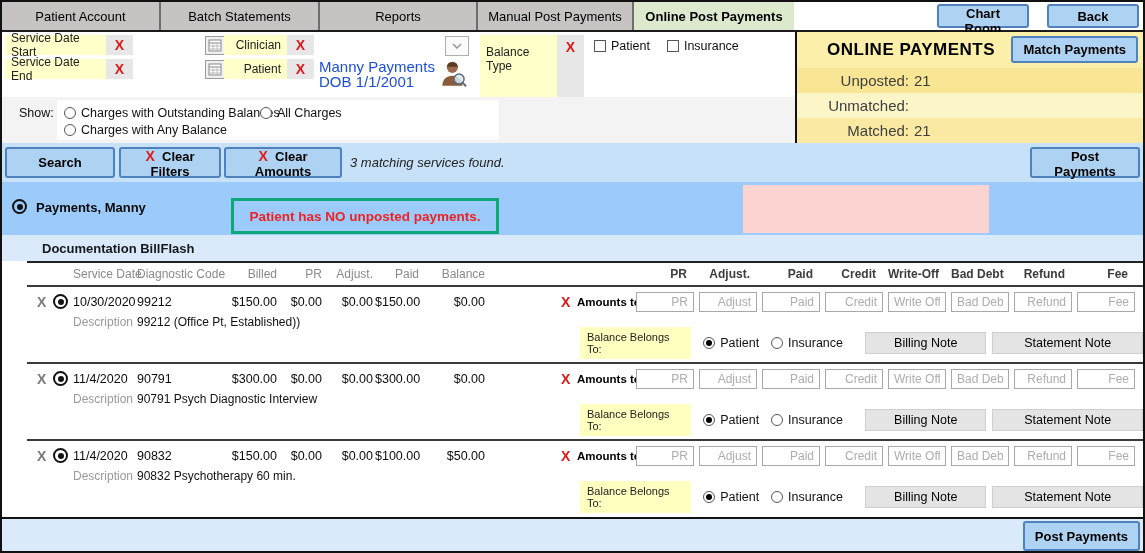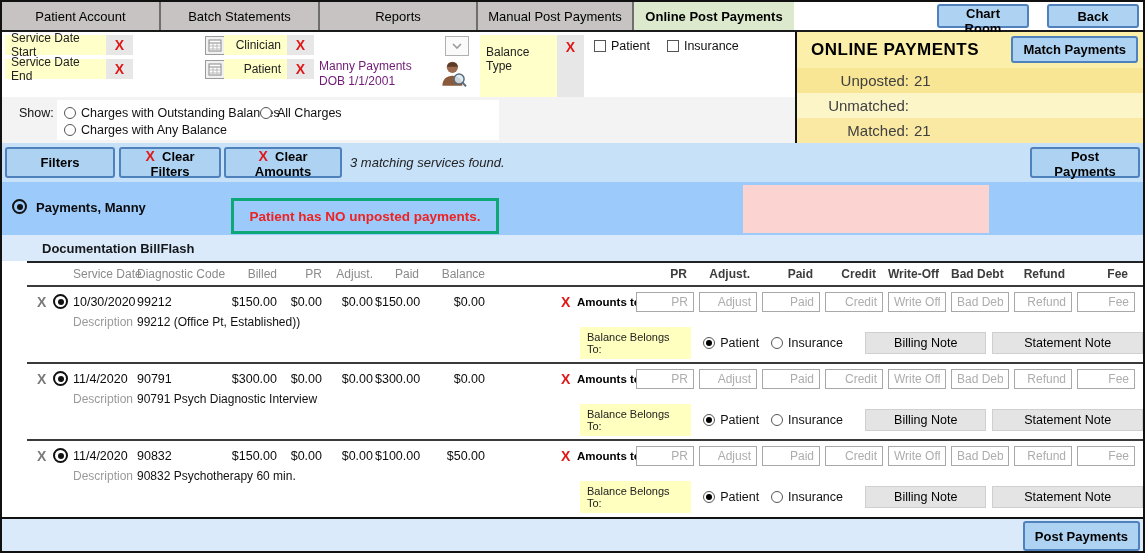--- a/index.html
+++ b/index.html
@@ -23,42 +23,42 @@
   
   .filters { position: absolute; top: 30px; left: 0; width: 793px; height: 111px; background: #fff; }
   .ylabel { position: absolute; background: #ffffc9; font-size: 12px; color: #222;
     display: flex; align-items: center; padding: 0 6px; }
   .ylabel.right { justify-content: flex-end; }
   .xstrip { position: absolute; background: #e7e7e7; display: flex; align-items: center; justify-content: center; }
   .redx { color: #e01818; font-weight: bold; font-size: 14px; line-height: 1; cursor: pointer; }
   .grayx { color: #7a7a7a; font-weight: bold; font-size: 14px; line-height: 1; cursor: pointer; }
   .cal-btn { position: absolute; width: 20px; height: 19px; background: #f1f1f1;
     border: 1px solid #9a9a9a; display: flex; align-items: center; justify-content: center; cursor: pointer; }
-  .patient-text { position: absolute; font-size: 12px; color: #701a75; line-height: 15px; }
+  .patient-text { position: absolute; font-size: 15px; color: #1d4ed8; line-height: 15px; }
   .dd-box { position: absolute; width: 24px; height: 20px; border: 1px solid #b0b0b0;
     background: #fafafa; display: flex; align-items: center; justify-content: center; cursor: pointer; }
   .avatar { position: absolute; cursor: pointer; }
   .cbx { display: inline-block; width: 12px; height: 12px; border: 1px solid #555; background: #fff; vertical-align: -2px; cursor: pointer; }
   .cb-row { position: absolute; font-size: 12.5px; color: #111; display: flex; align-items: center; gap: 5px; }
 
   
   .showstrip { position: absolute; top: 65px; left: 0; width: 793px; height: 46px; background: #f4f3f3; }
   .show-white { position: absolute; left: 55px; top: 3px; width: 442px; height: 40px; background: #fff; }
   .radio { display: inline-block; width: 12px; height: 12px; border: 1px solid #555;
     border-radius: 50%; background: #fff; position: relative; cursor: pointer; flex: none; }
   .radio.checked::after { content: ''; position: absolute; left: 2px; top: 2px; width: 6px; height: 6px;
     background: #000; border-radius: 50%; }
   .radio-item { position: absolute; display: flex; align-items: center; gap: 5px; font-size: 12.5px; color: #111; white-space: nowrap; }
   .show-label { position: absolute; left: 17px; top: 9px; font-size: 12.5px; color: #111; }
 
   
   .online-panel { position: absolute; top: 30px; left: 793px; right: 0; height: 111px;
     border-left: 2px solid #111; }
   .op-header { position: relative; height: 36px; background: #fbefa9; display: flex; align-items: center; }
-  .op-title { font-size: 17px; font-weight: bold; color: #000; letter-spacing: 0.5px; padding-left: 14px; }
+  .op-title { font-size: 17px; font-weight: bold; color: #000; letter-spacing: 0.5px; padding-left: 30px; }
   .op-header .blue-btn { position: absolute; right: 5px; top: 4px; height: 27px; }
   .op-row { height: 25px; display: flex; align-items: center; font-size: 15px; color: #404040; }
   .op-row .op-lab { width: 112px; text-align: right; }
   .op-row .op-val { margin-left: 5px; }
   .op-r1 { background: #f8e694; }
   .op-r2 { background: #fcf5c8; }
   .op-r3 { background: #fae9a2; }
 
   
   .searchrow { position: absolute; top: 141px; left: 0; right: 0; height: 39px; background: #c7e1f8; }
@@ -253,21 +253,21 @@
       <span class="op-lab">Unmatched:</span>
       <span class="op-val"></span>
     </div>
     <div class="op-row op-r3">
       <span class="op-lab">Matched:</span>
       <span class="op-val">21</span>
     </div>
   </div>
 
   <div class="searchrow">
-    <button class="blue-btn" style="left:3px; width:110px;">Filters</button>
+    <button class="blue-btn" style="left:3px; width:110px;">Search</button>
     <button class="blue-btn" style="left:117px; width:102px;"><span class="redx">X</span>&nbsp;&nbsp;<span>Clear Filters</span></button>
     <button class="blue-btn" style="left:222px; width:118px;"><span class="redx">X</span>&nbsp;&nbsp;<span>Clear Amounts</span></button>
     <span class="results-text">3 matching services found.</span>
     <button class="blue-btn" style="right:3px; width:110px;">Post Payments</button>
   </div>
 
   <div class="payrow">
     <span class="eye"></span>
     <span class="pay-name">Payments, Manny</span>
     <div class="green-box">

